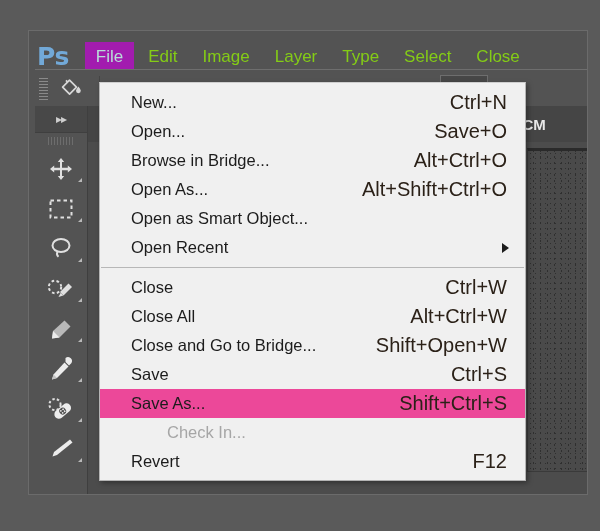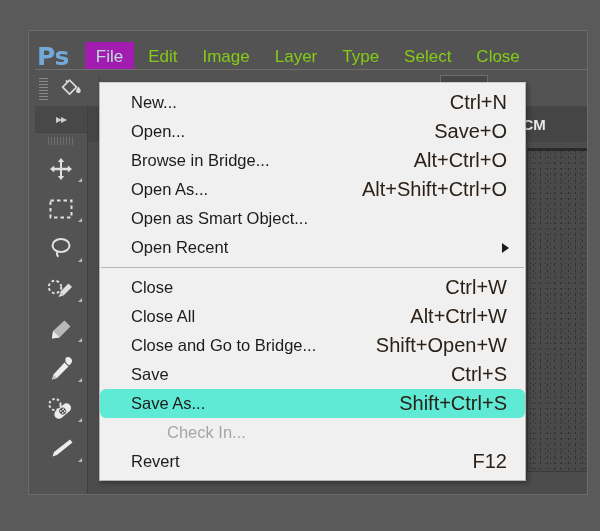--- a/index.html
+++ b/index.html
@@ -195,21 +195,21 @@
     position: relative;
     height: 29px;
     display: flex;
     align-items: center;
     padding: 0 18px 0 31px;
     font-size: 16.5px;
     color: #1c1c1c;
     white-space: nowrap;
     box-sizing: border-box;
   }
-  .dd-item.selected { background: #5eead4; border-radius: 6px; }
+  .dd-item.selected { background: #ec4899; }
   .dd-item.disabled .dd-label { color: #a6a6a6; margin-left: 36px; }
   .dd-label { flex: 1 1 auto; }
   .dd-shortcut {
     flex: 0 0 auto;
     font-size: 20px;
     color: #2b2118;
     text-align: right;
     margin-left: 20px;
   }
   .dd-arrow {

